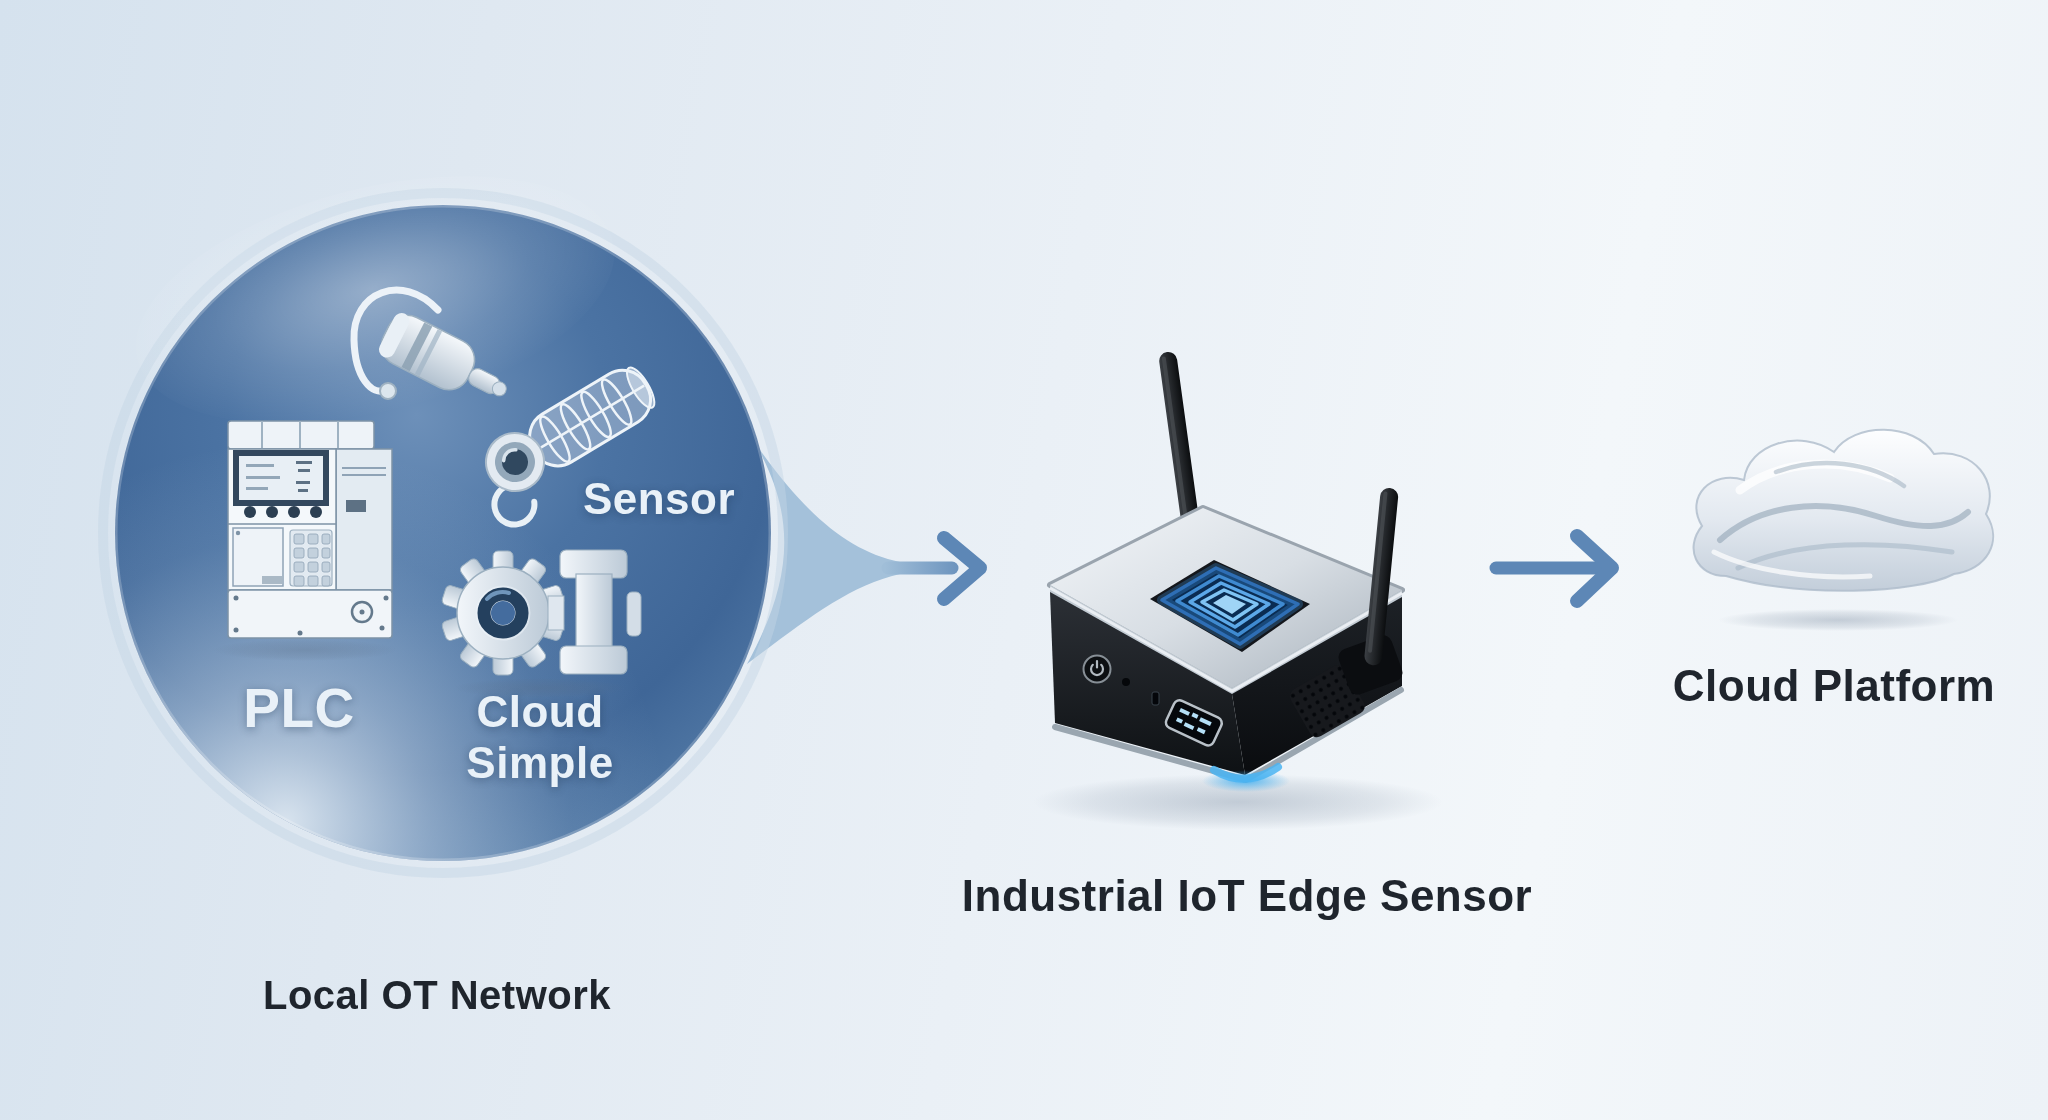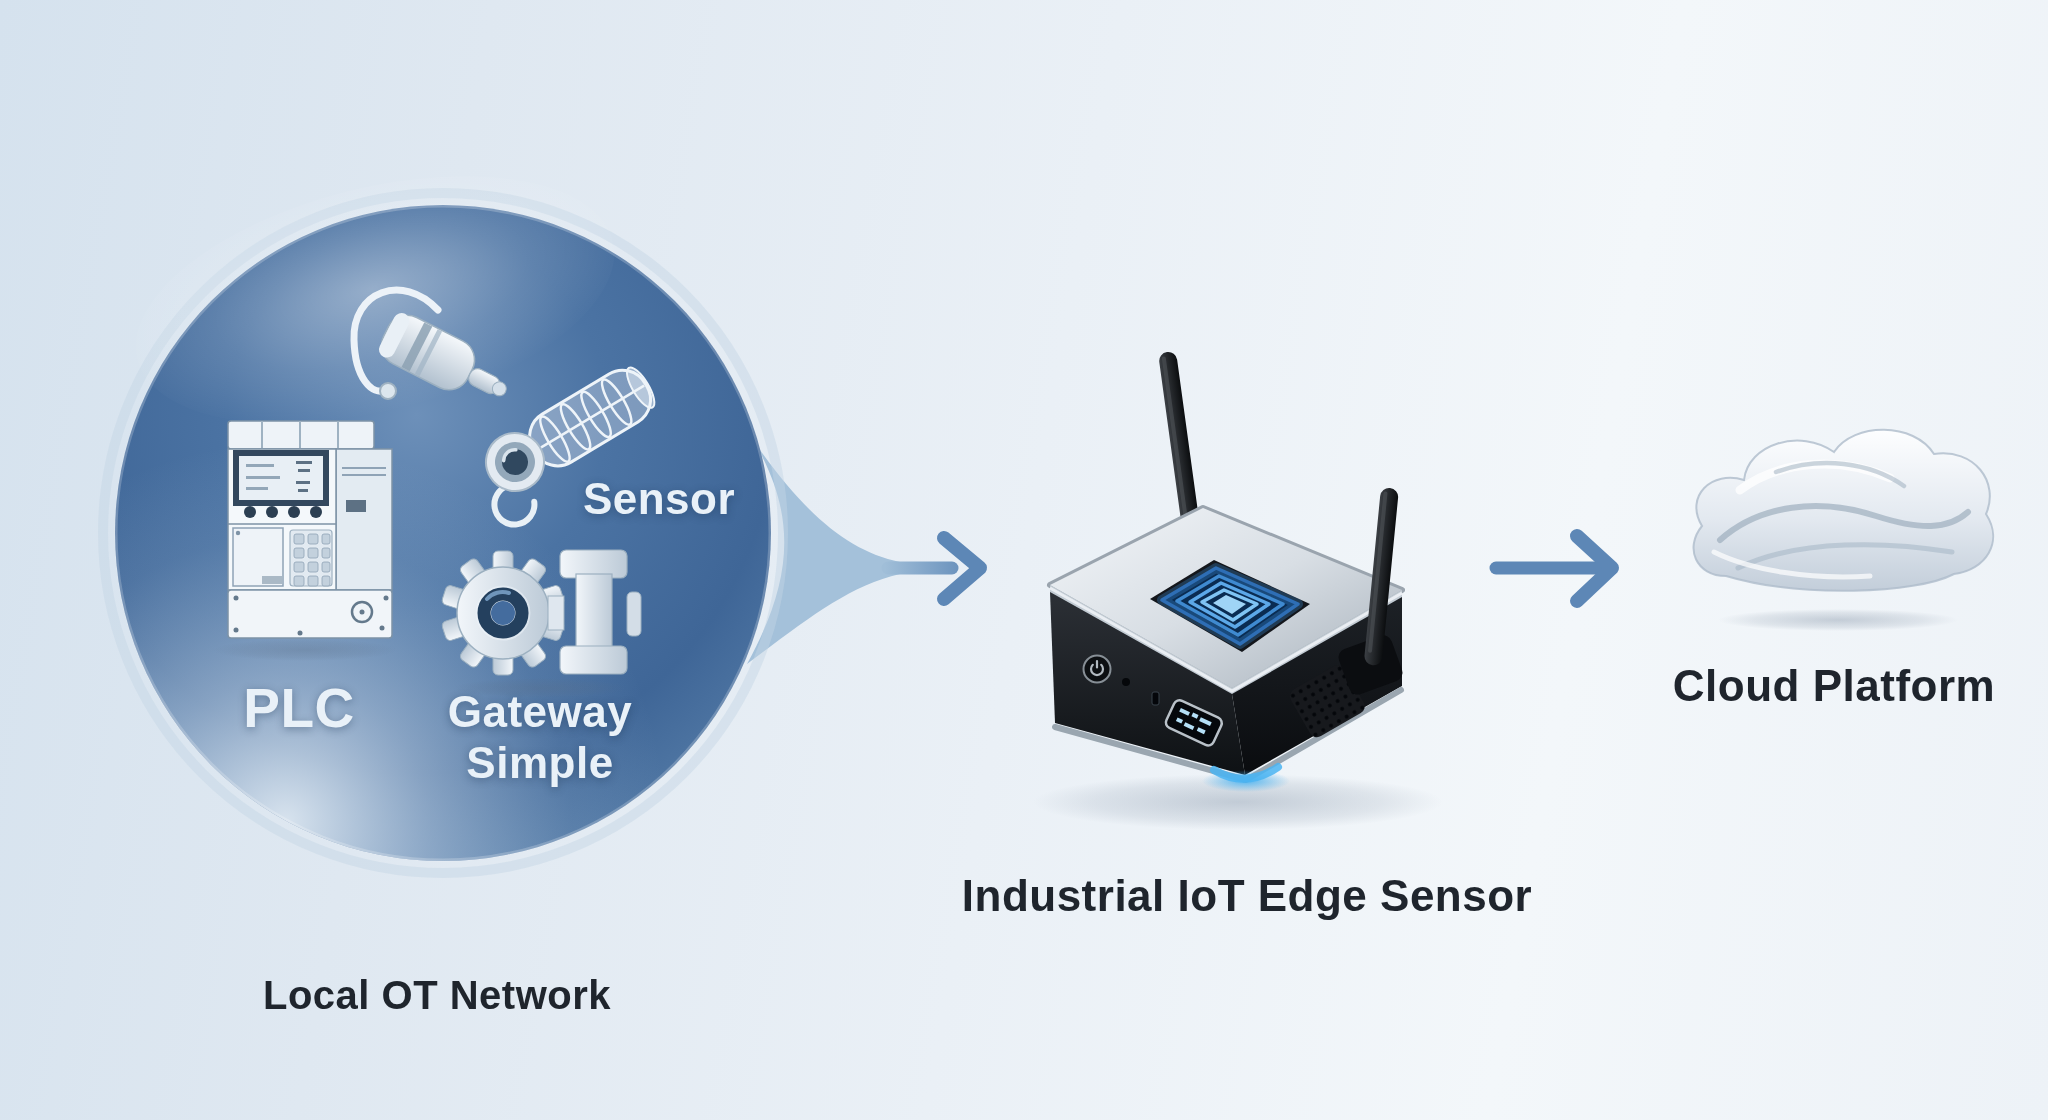--- a/index.html
+++ b/index.html
@@ -298,20 +298,20 @@
       <path d="M 58 148 C 120 118 210 122 272 132" stroke="#9fb1c1" stroke-width="5" opacity=".5"></path>
       <path d="M 96 52 C 140 36 190 42 224 66" stroke="#8fa2b3" stroke-width="4.5" opacity=".45"></path>
       <path d="M 34 132 C 70 150 130 160 190 156" stroke="#ffffff" stroke-width="5" opacity=".7"></path>
     </g>
   </g>
 </svg>
 
 <div class="lbl lbl-light" style="left:299px;top:708px;font-size:55px;">PLC</div>
 <div class="lbl lbl-light" style="left:612px;top:499px;font-size:44px;margin-left:47px;">Sensor</div>
 <div class="lbl lbl-light lbl-center" style="left:540px;top:737px;font-size:44px;line-height:1.17;">
-  <div>Gateway</div>
+  <div>Cloud</div>
   <div>Simple</div>
 </div>
 <div class="lbl lbl-dark" style="left:437px;top:995px;font-size:40px;">Local OT Network</div>
 <div class="lbl lbl-dark" style="left:1247px;top:896px;font-size:44px;">Industrial IoT Edge Sensor</div>
 <div class="lbl lbl-dark" style="left:1834px;top:686px;font-size:44px;">Cloud Platform</div>
 
 </div>
 
 </body></html>

